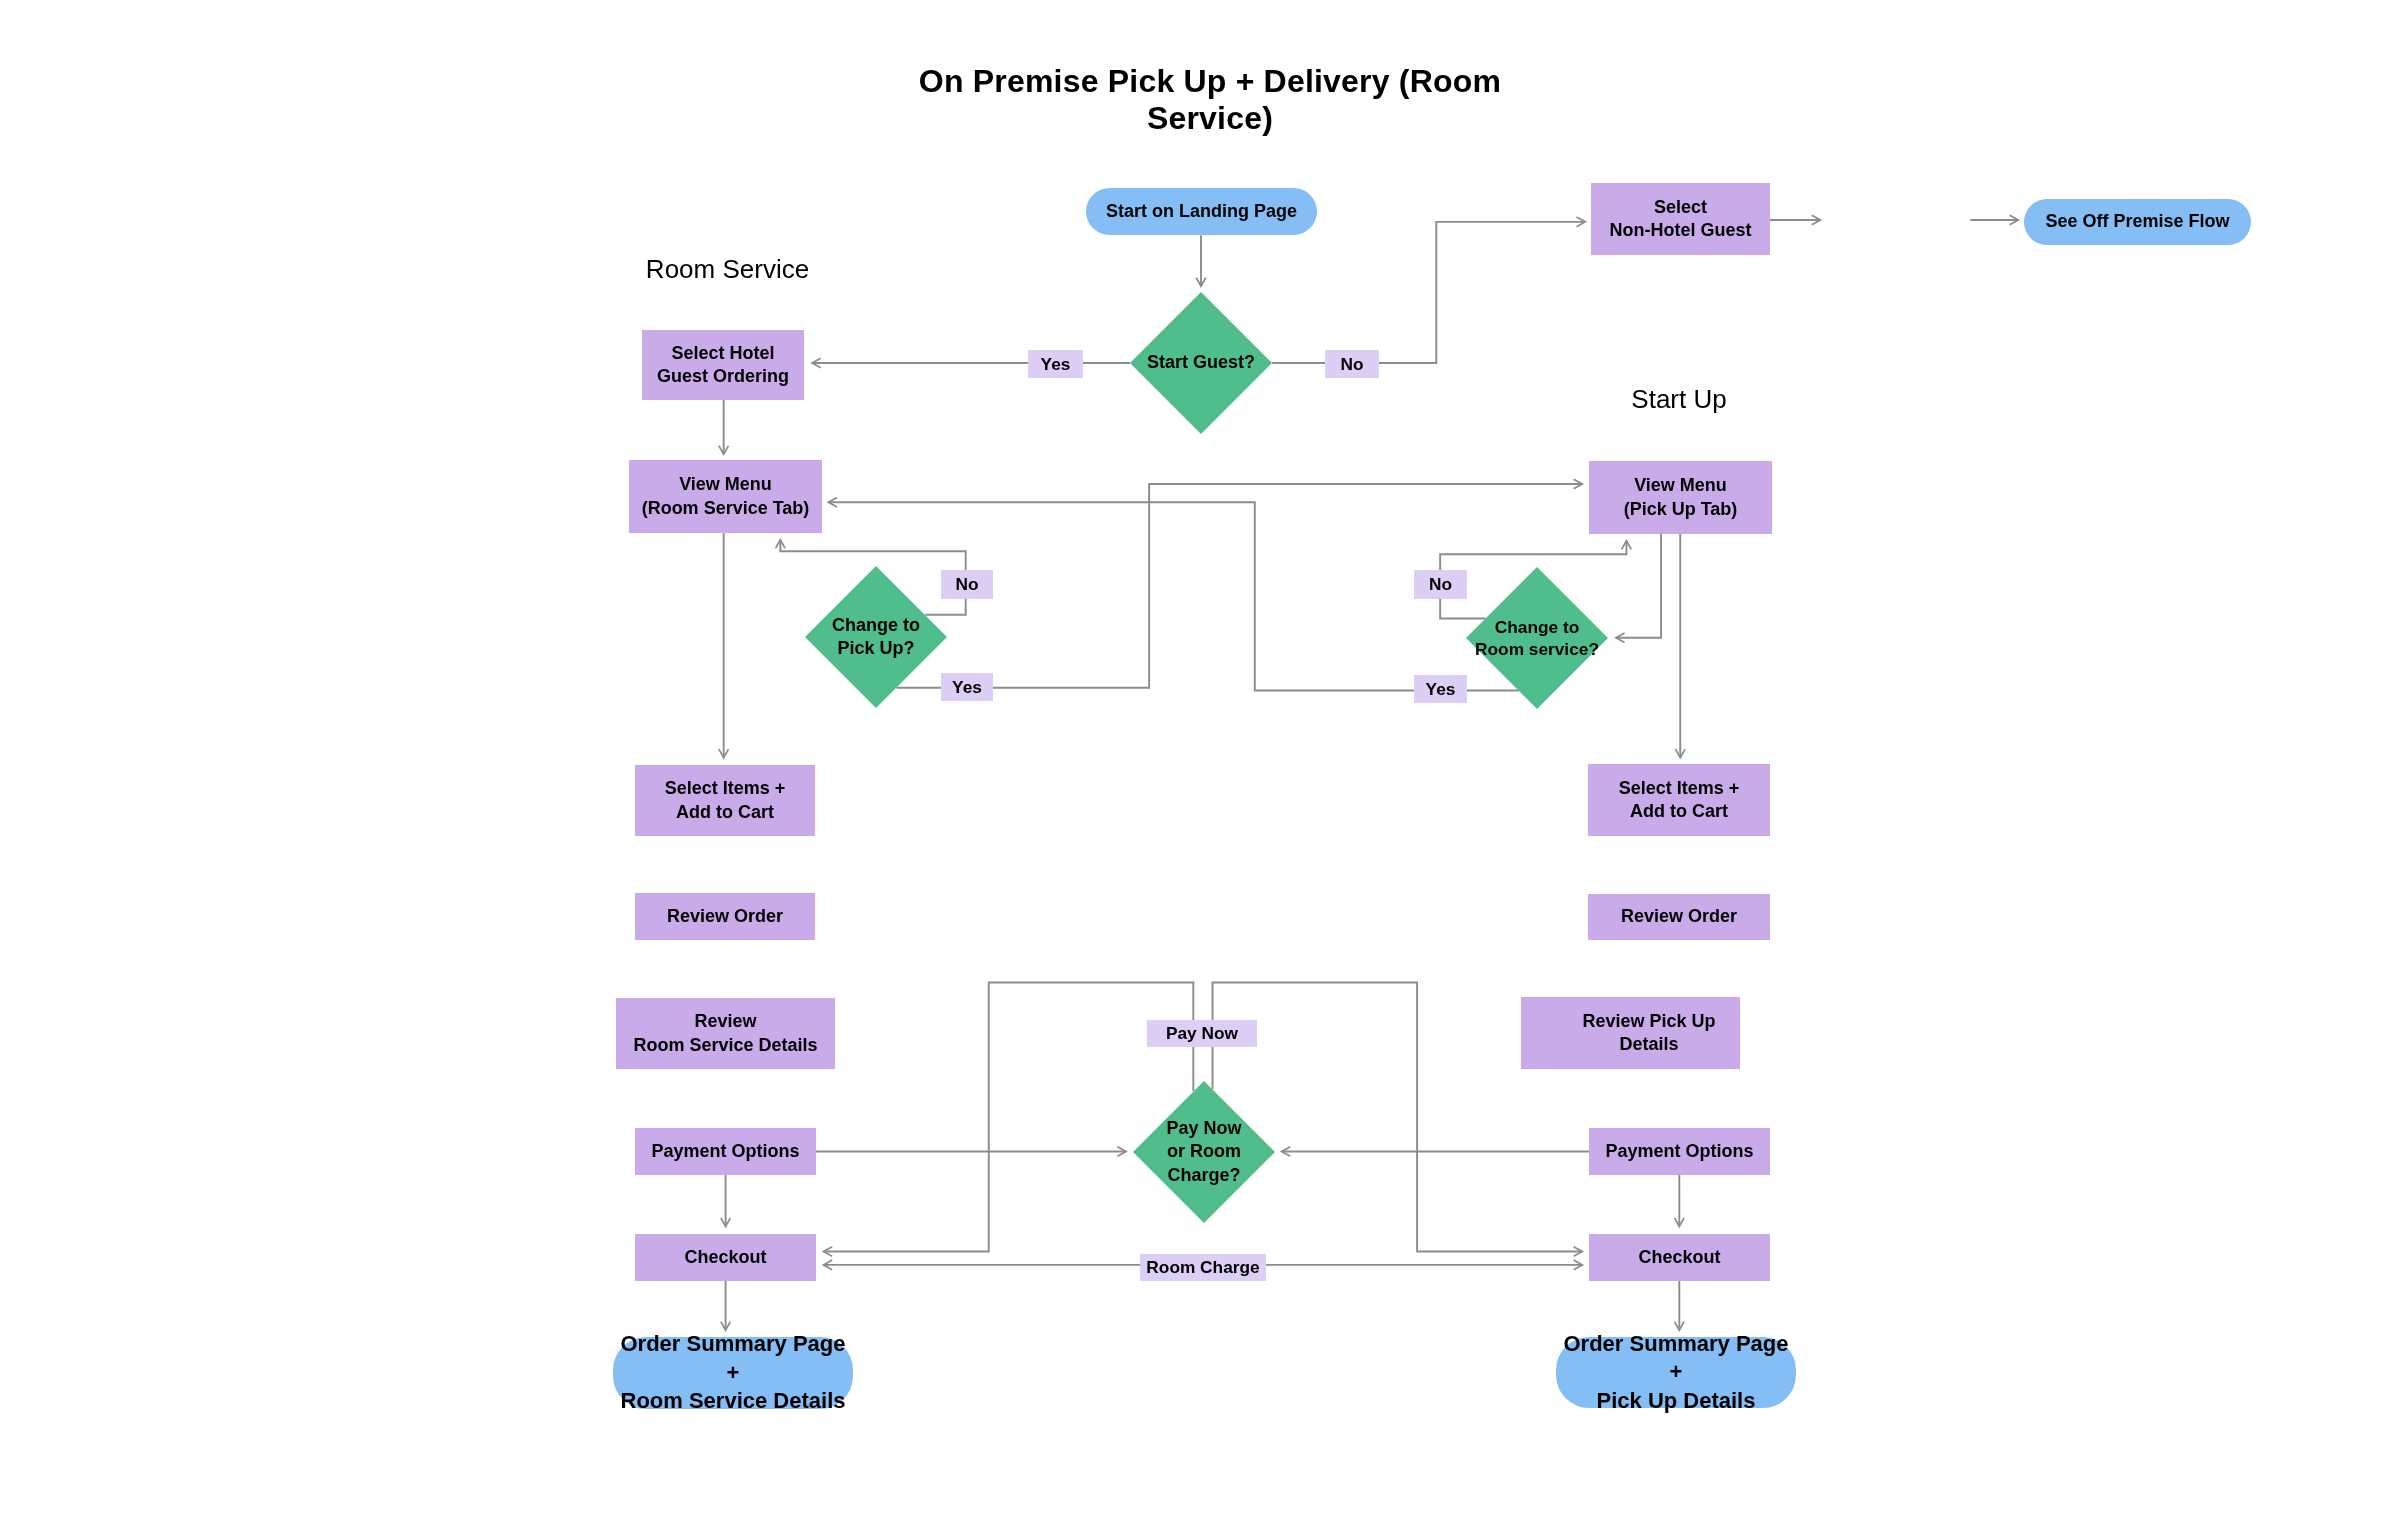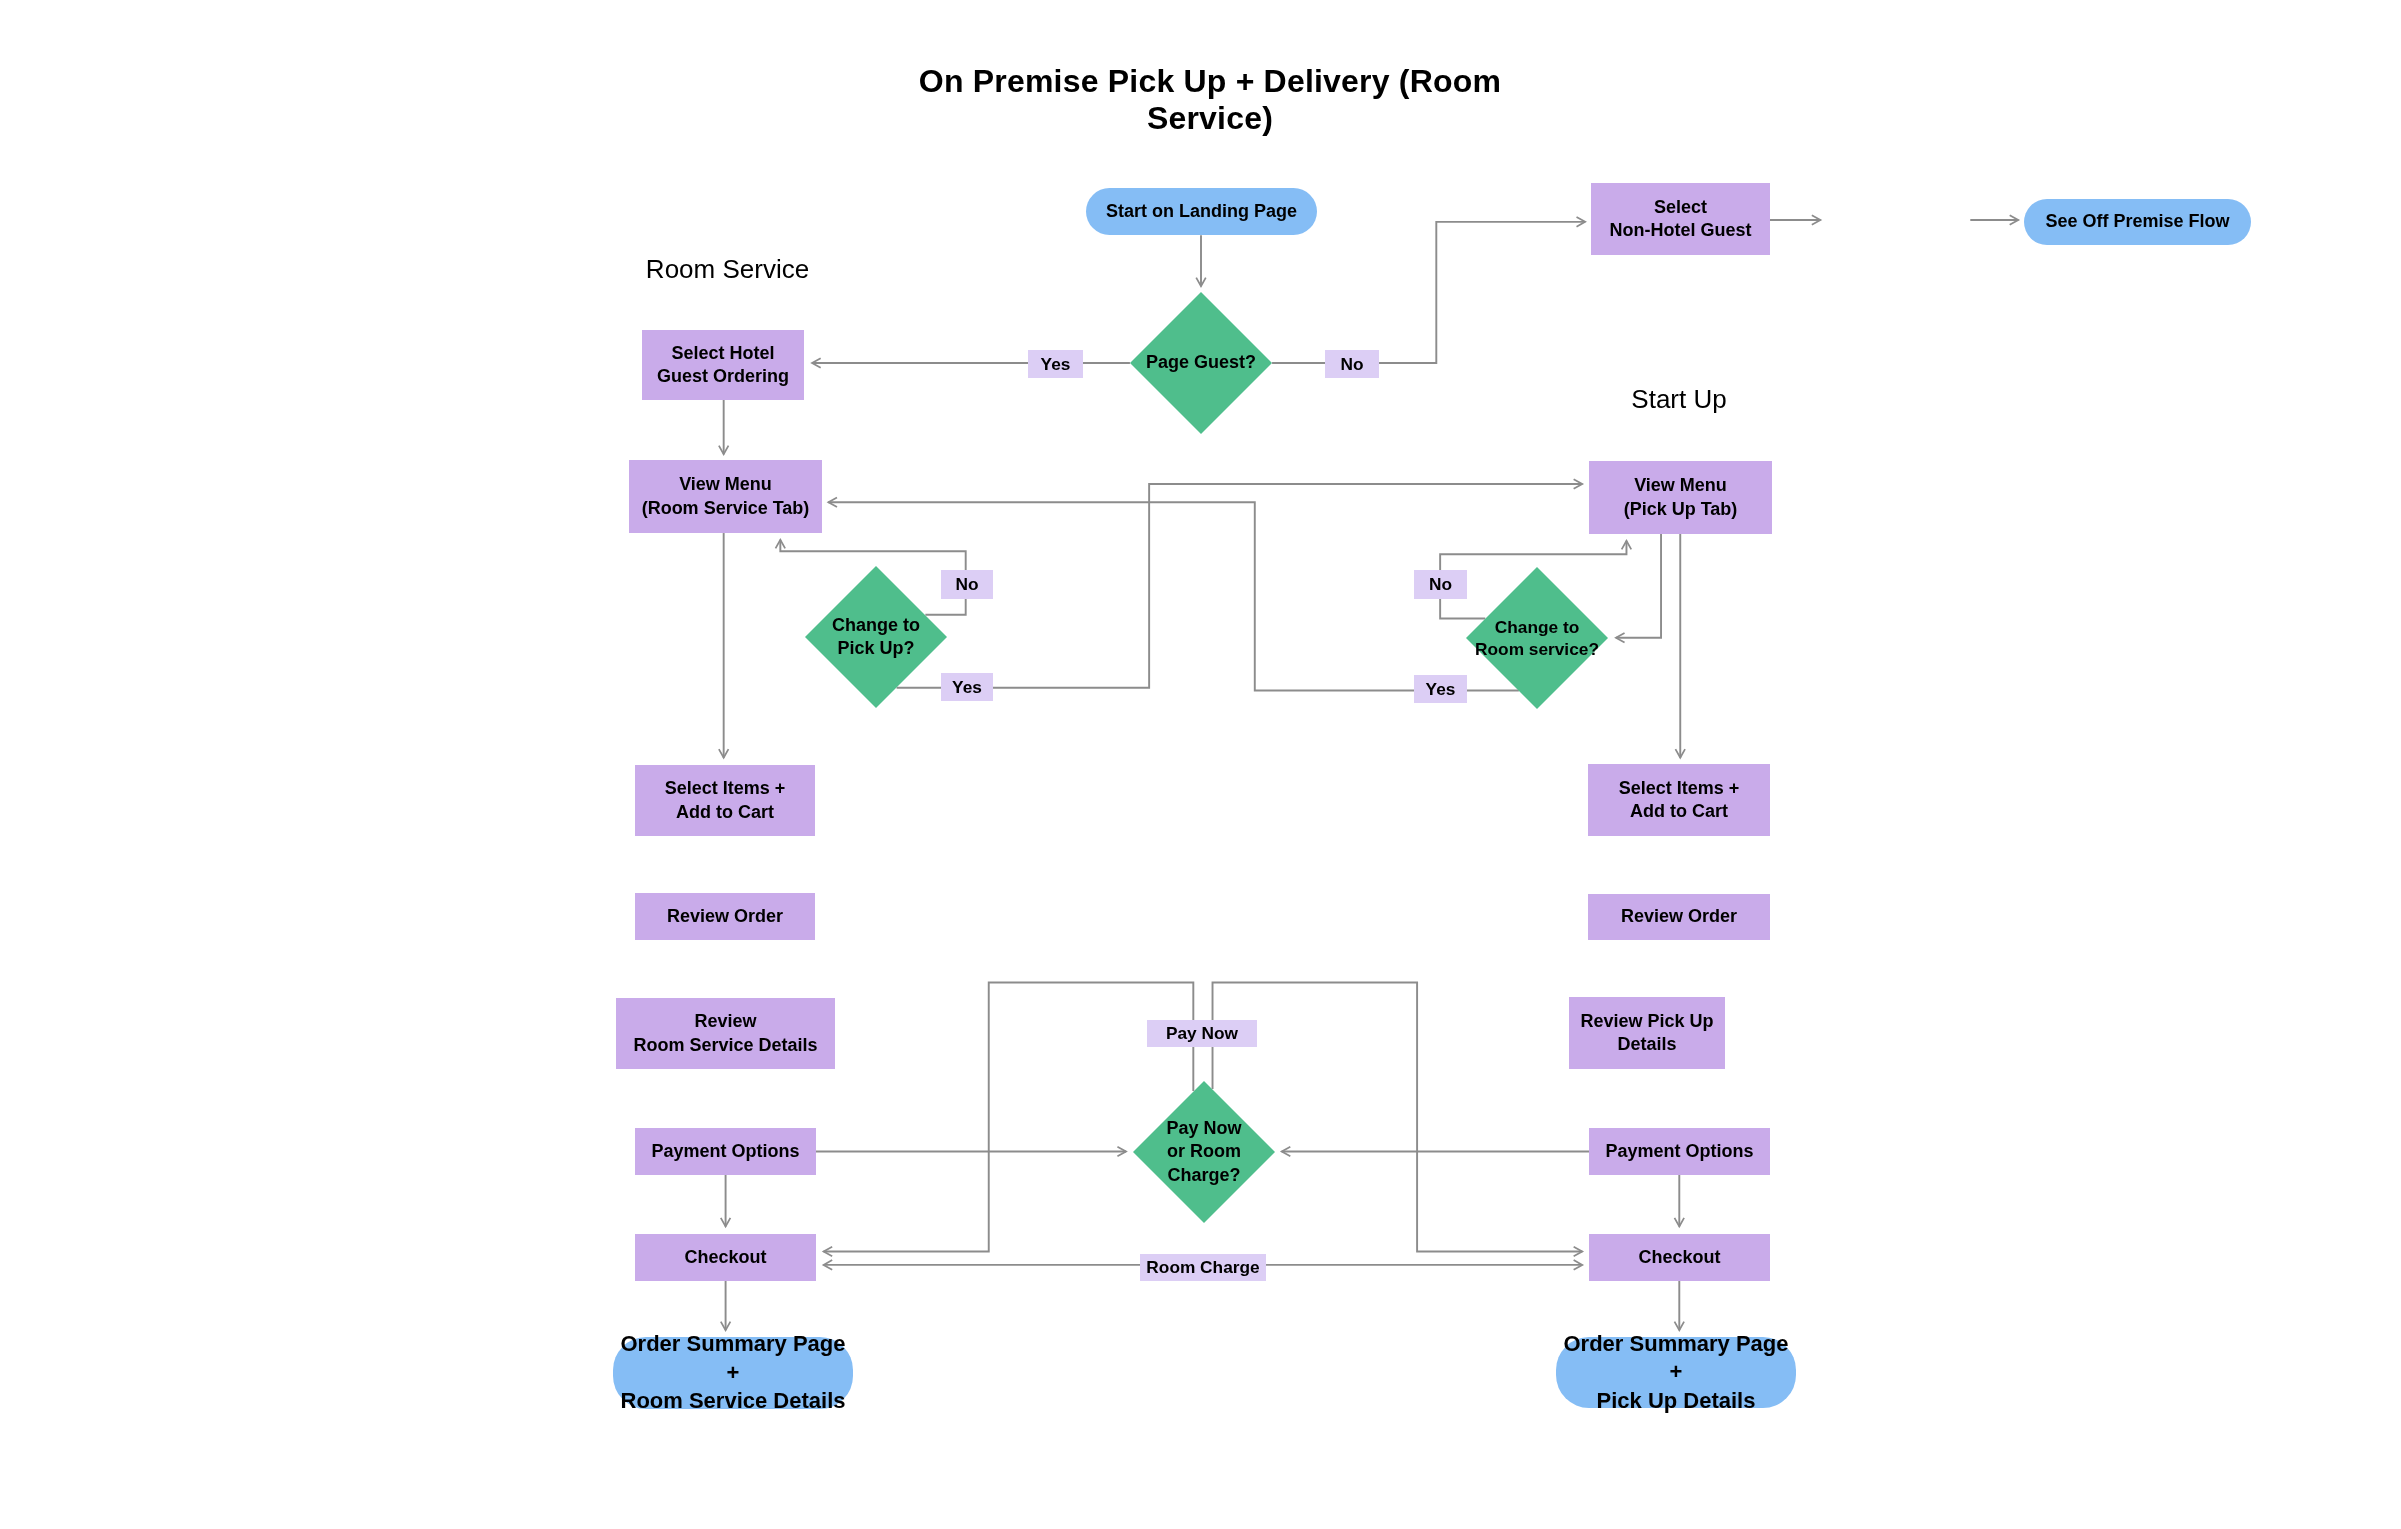--- a/index.html
+++ b/index.html
@@ -76,21 +76,21 @@
   <div class="section-heading" style="left:622px;top:254px;width:211px;">Room Service</div>
   <div class="section-heading" style="left:1583px;top:384px;width:192px;">Start Up</div>
 
   <div class="node pill" style="left:1086px;top:188px;width:231px;height:47px;">Start on Landing Page</div>
   <div class="node pill" style="left:2024px;top:199px;width:227px;height:46px;">See Off Premise Flow</div>
   <div class="node pill-lg node" style="left:613px;top:1337px;width:240px;height:72px;">Order Summary Page +
 Room Service Details</div>
   <div class="node pill-lg node" style="left:1556px;top:1337px;width:240px;height:71px;">Order Summary Page +
 Pick Up Details</div>
 
-  <div class="node decision" style="left:1130px;top:292px;width:142px;height:142px;">Page Guest?</div>
+  <div class="node decision" style="left:1130px;top:292px;width:142px;height:142px;">Start Guest?</div>
   <div class="node decision" style="left:805px;top:566px;width:142px;height:142px;">Change to
 Pick Up?</div>
   <div class="node decision" style="left:1466px;top:567px;width:142px;height:142px;font-size:17.3px;">Change to
 Room service?</div>
   <div class="node decision" style="left:1133px;top:1081px;width:142px;height:142px;">Pay Now
 or Room
 Charge?</div>
 
   <div class="node proc" style="left:642px;top:330px;width:162px;height:70px;">Select Hotel
 Guest Ordering</div>
@@ -104,21 +104,21 @@
   <div class="node proc" style="left:635px;top:1128px;width:181px;height:47px;">Payment Options</div>
   <div class="node proc" style="left:635px;top:1234px;width:181px;height:47px;">Checkout</div>
 
   <div class="node proc" style="left:1591px;top:183px;width:179px;height:72px;">Select
 Non-Hotel Guest</div>
   <div class="node proc" style="left:1589px;top:461px;width:183px;height:73px;">View Menu
 (Pick Up Tab)</div>
   <div class="node proc" style="left:1588px;top:764px;width:182px;height:72px;">Select Items +
 Add to Cart</div>
   <div class="node proc" style="left:1588px;top:894px;width:182px;height:46px;">Review Order</div>
-  <div class="node proc" style="left:1569px;top:997px;width:156px;height:72px;">Review Pick Up
+  <div class="node proc" style="left:1521px;top:997px;width:182px;height:72px;padding-left:37px;">Review Pick Up
 Details</div>
   <div class="node proc" style="left:1589px;top:1128px;width:181px;height:47px;">Payment Options</div>
   <div class="node proc" style="left:1589px;top:1234px;width:181px;height:47px;">Checkout</div>
 
   <div class="elabel" style="left:1028px;top:350px;width:55px;height:28px;">Yes</div>
   <div class="elabel" style="left:1325px;top:350px;width:54px;height:28px;">No</div>
   <div class="elabel" style="left:941px;top:570px;width:52px;height:29px;">No</div>
   <div class="elabel" style="left:941px;top:673px;width:52px;height:28px;">Yes</div>
   <div class="elabel" style="left:1414px;top:570px;width:53px;height:29px;">No</div>
   <div class="elabel" style="left:1414px;top:675px;width:53px;height:28px;">Yes</div>

